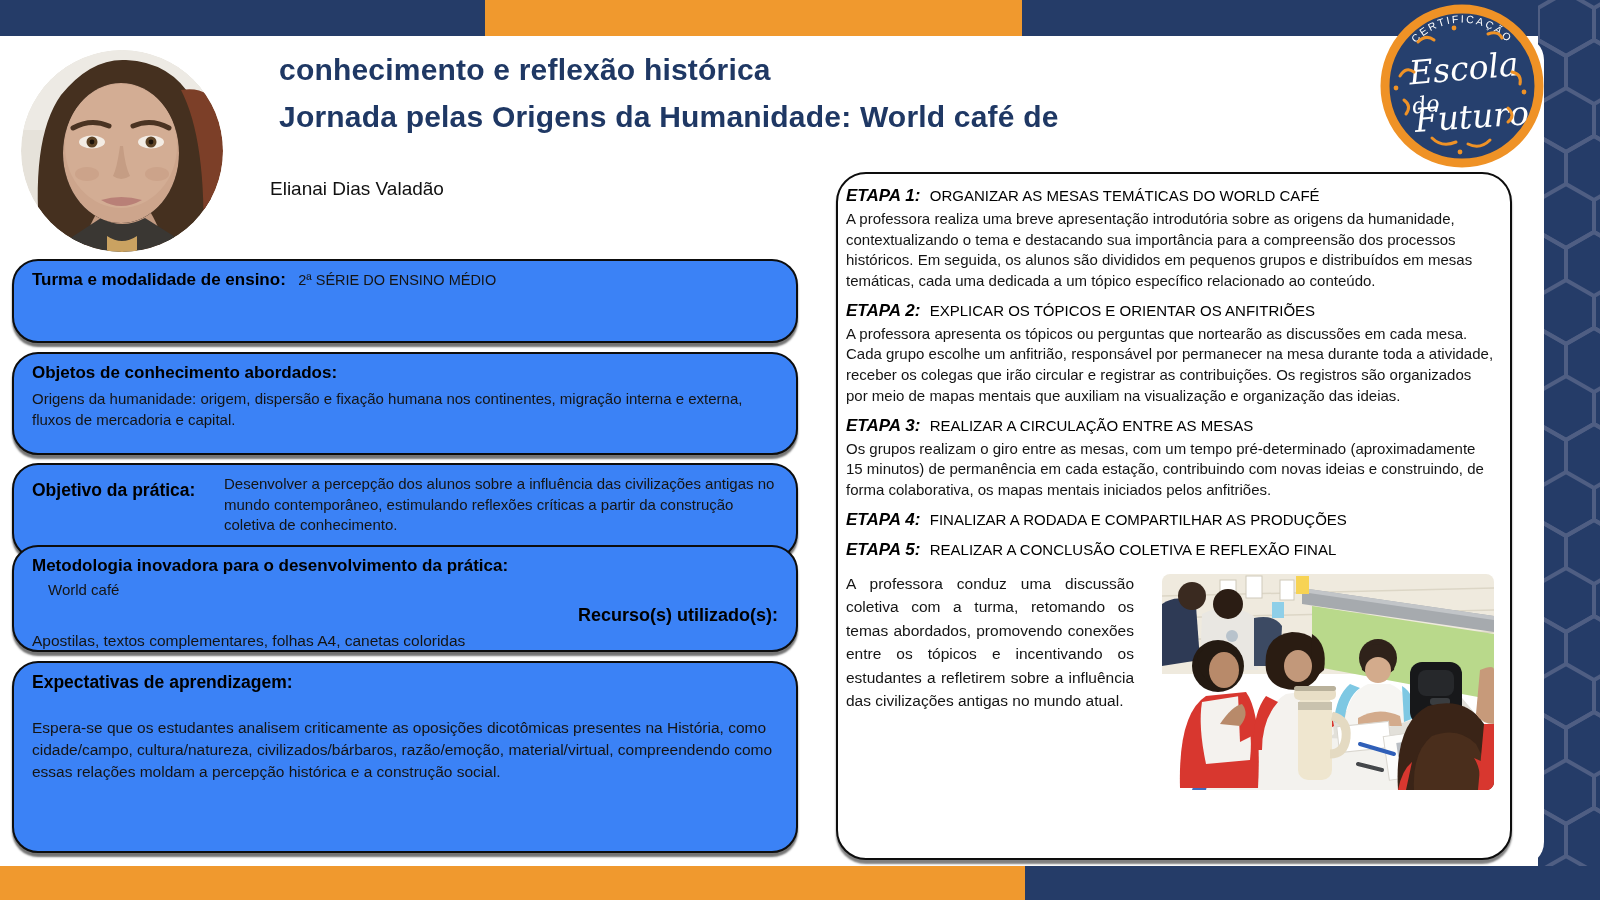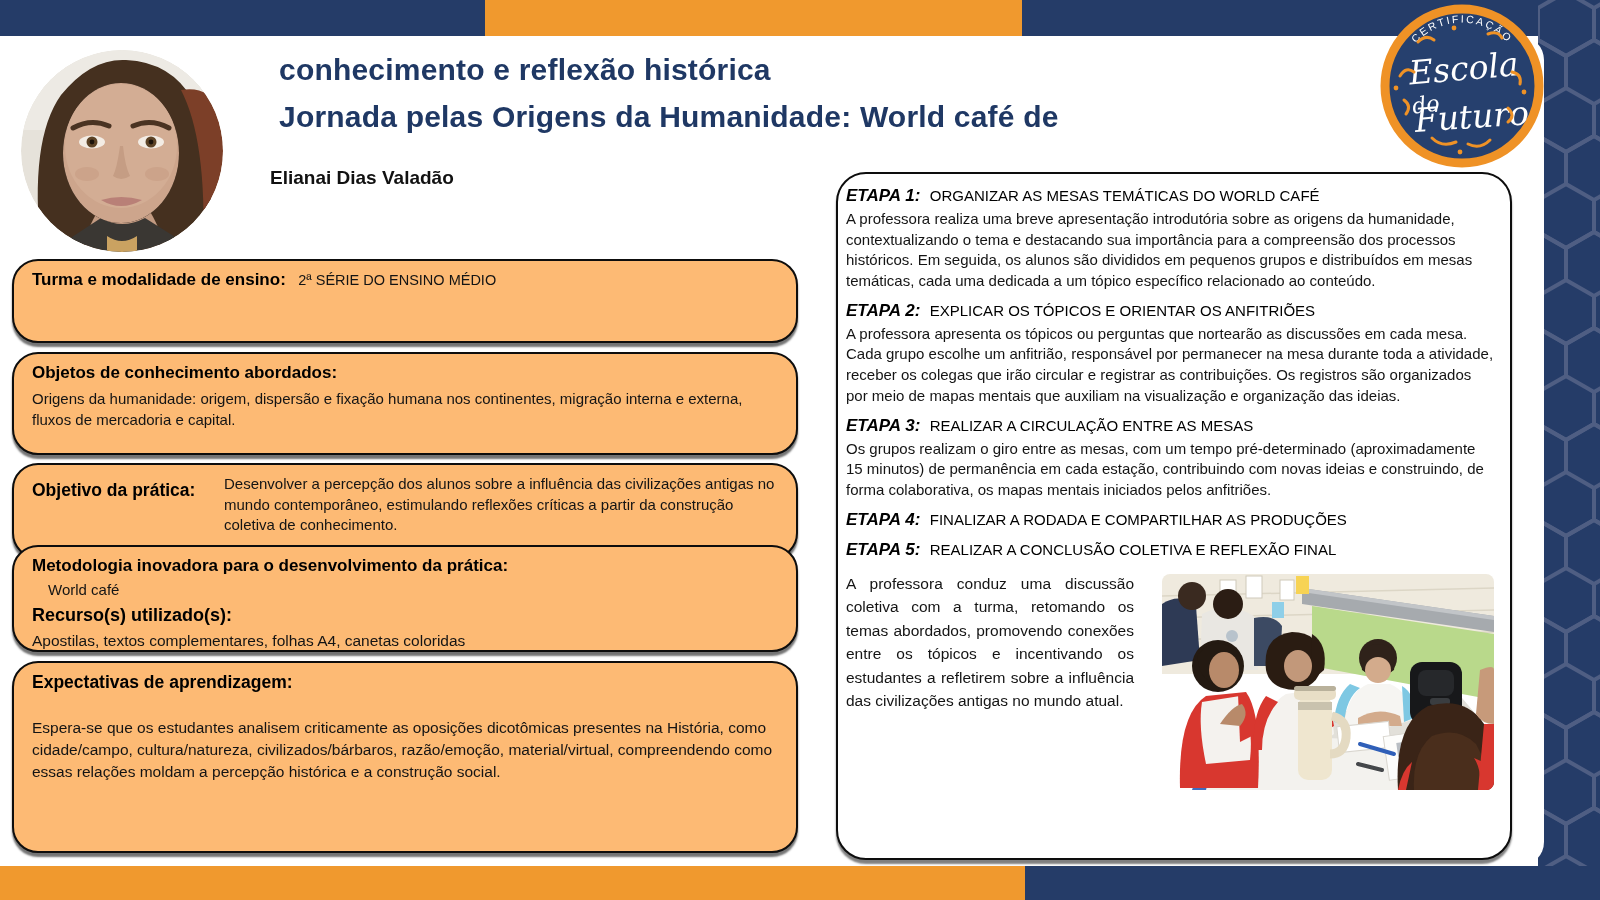--- a/index.html
+++ b/index.html
@@ -16,41 +16,41 @@
   .card{
     position:absolute;left:0;top:36px;width:1544px;height:830px;background:#ffffff;
     border-radius:10px 24px 24px 0;
   }
   
   .avatar{position:absolute;left:21px;top:50px;width:202px;height:202px;border-radius:50%;overflow:hidden;}
   .title{
     position:absolute;left:279px;top:46px;width:960px;
     font-size:30px;font-weight:bold;color:#1f3864;line-height:1.58;letter-spacing:.2px;
   }
-  .author{position:absolute;left:270px;top:167px;font-size:19px;font-weight:bold;color:#111;}
+  .author{position:absolute;left:270px;top:178px;font-size:19px;font-weight:normal;color:#111;}
   .badge{position:absolute;left:1378px;top:2px;width:168px;height:168px;}
   
   .box{
-    position:absolute;left:12px;width:786px;background:#fdba74;
+    position:absolute;left:12px;width:786px;background:#3b82f6;
     border:2.5px solid #0d0d0d;border-radius:26px;
     box-shadow:0 4px 2px rgba(0,0,0,.55);
     padding:9px 18px;box-sizing:border-box;color:#141414;
   }
   .box .blabel{font-size:17px;font-weight:bold;color:#000;}
   .box .bvalue{font-size:15px;line-height:1.38;}
   .box1{top:259px;height:84px;}
   .box1 .bvalue{font-size:14.5px;margin-left:8px;}
   .box2{top:352px;height:103px;}
   .box2 .bvalue{display:block;margin-top:6px;width:742px;}
   .box3{top:463px;height:96px;display:flex;align-items:flex-start;}
   .box3 .blabel{width:192px;font-size:17.5px;padding-top:6px;flex:none;}
   .box3 .bvalue{flex:1;}
   .box4{top:545px;height:107px;}
   .box4 .bvalue1{display:block;margin:4px 16px 4px;font-size:15px;}
-  .box4 .blabel2{display:block;font-size:18px;font-weight:bold;}
+  .box4 .blabel2{display:block;font-size:18px;font-weight:bold;text-align:right;}
   .box4 .bvalue2{display:block;margin-top:4px;font-size:15.5px;}
   .box5{top:661px;height:192px;}
   .box5 .blabel{font-size:17.5px;}
   .box5 .bvalue{display:block;margin-top:24px;width:756px;font-size:15.5px;line-height:1.42;}
   
   .etapas{
     position:absolute;left:836px;top:172px;width:676px;height:688px;background:#fff;
     border:2.5px solid #0d0d0d;border-radius:30px;
     box-shadow:0 4px 2px rgba(0,0,0,.5);
     padding:12px 16px 10px 8px;box-sizing:border-box;color:#141414;

